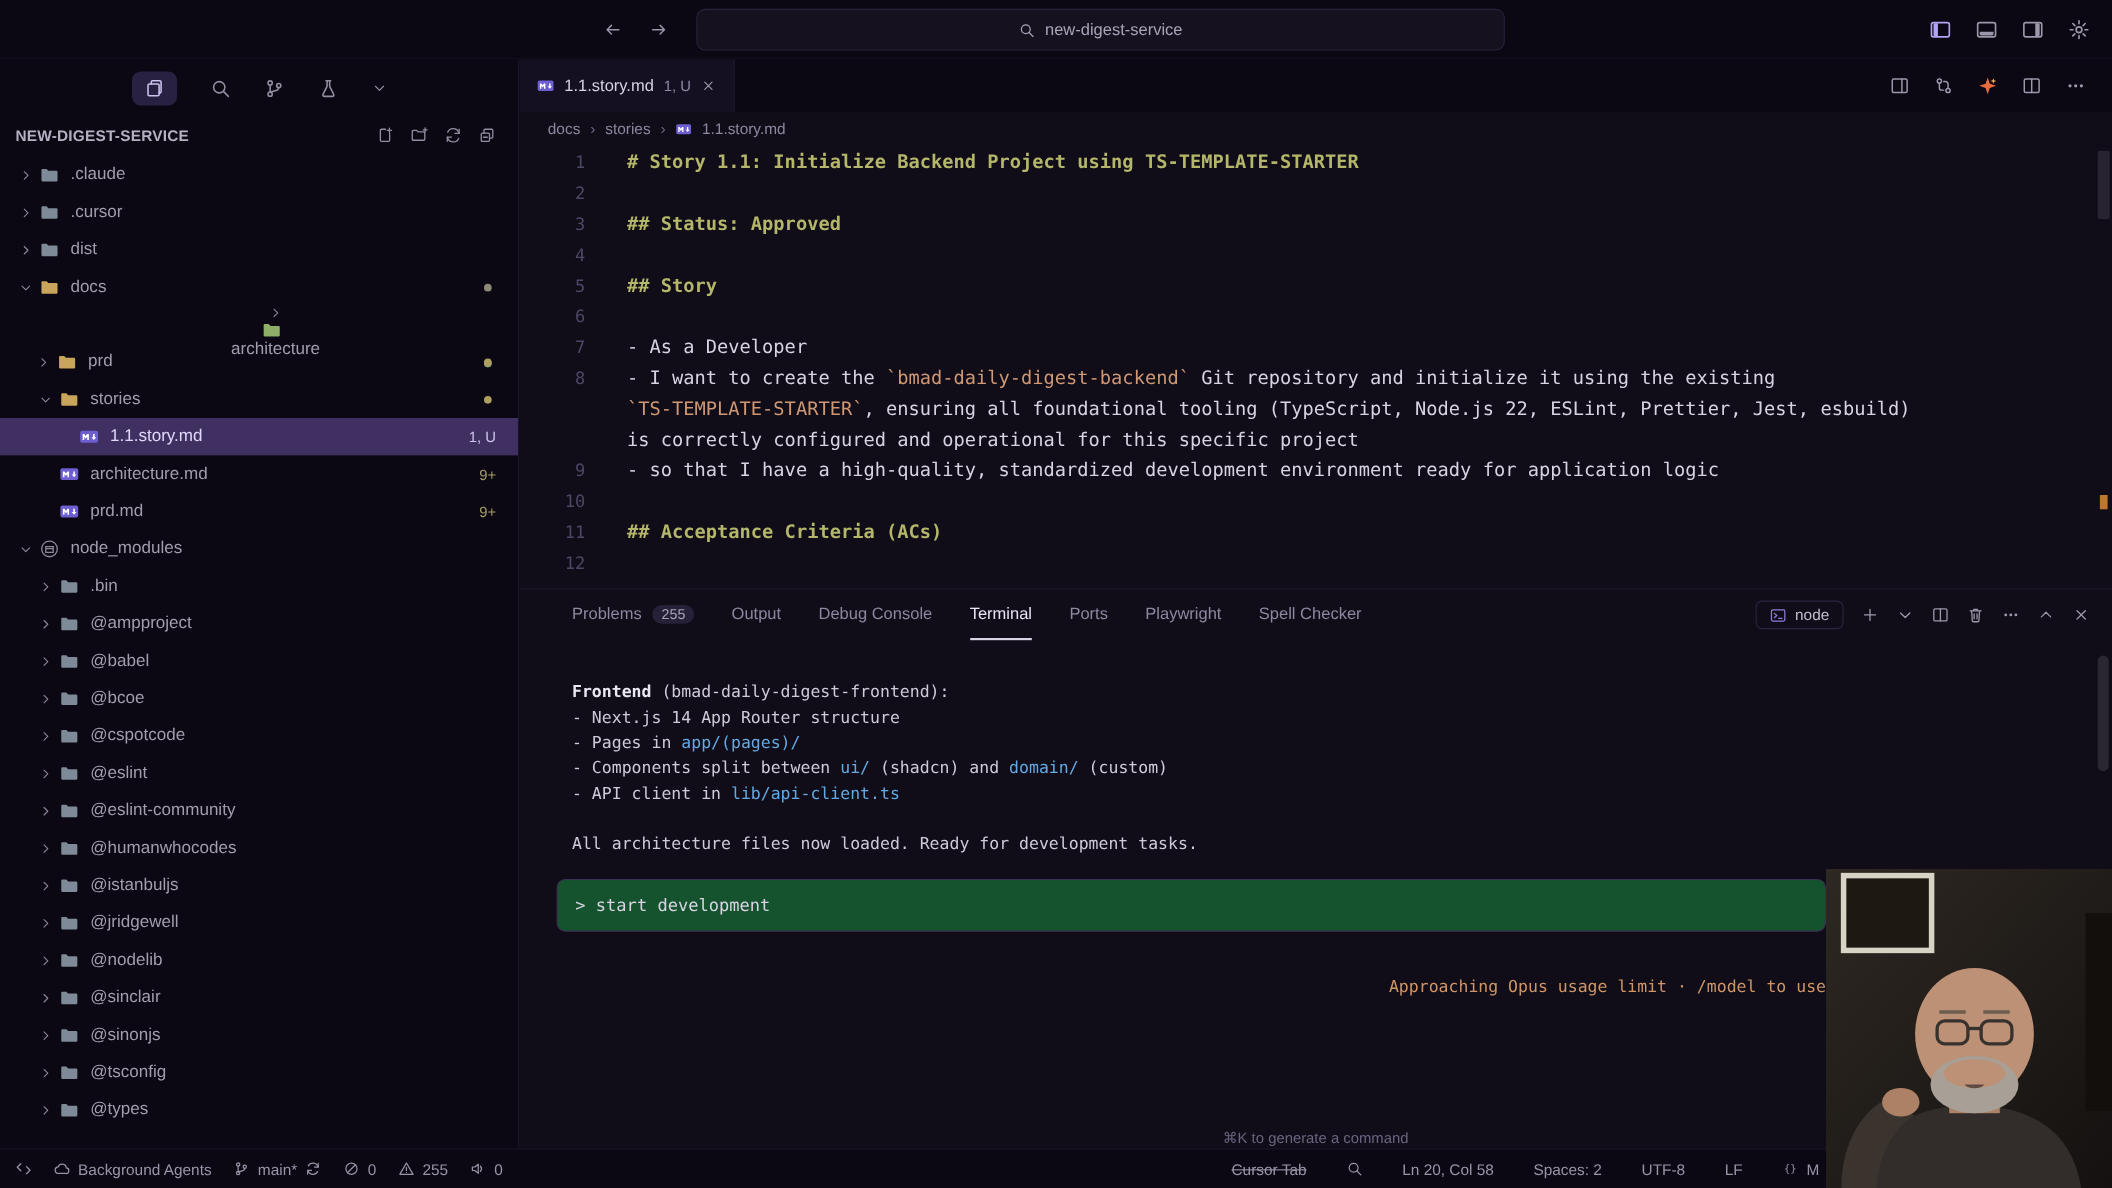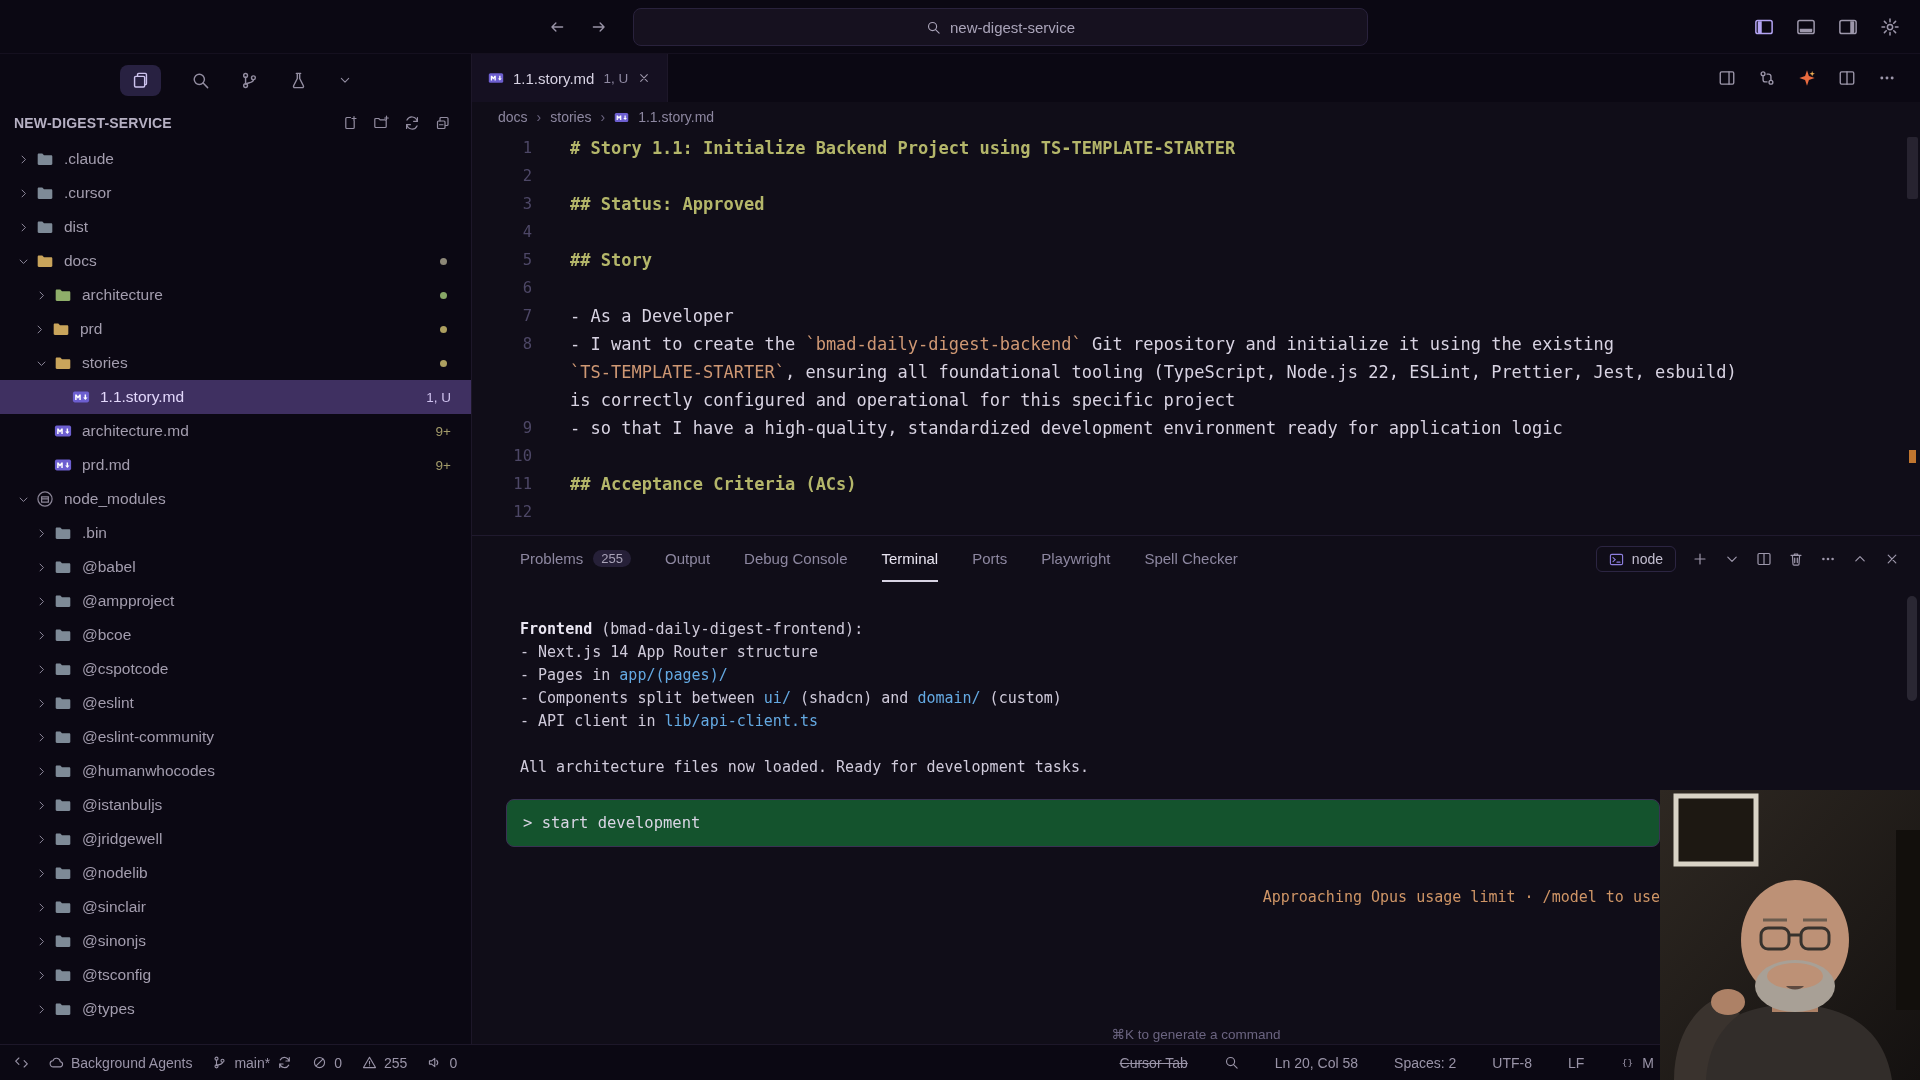--- a/index.html
+++ b/index.html
@@ -256,21 +256,21 @@
             </svg>
           </span>
           <span class="icon t-ico">
             <svg viewBox="0 0 16 16" width="1em" height="1em">
               <path d="M1.5 4.2c0-.6.45-1 1-1h3.1l1.5 1.5h6.4c.55 0 1 .45 1 1v6.6c0 .55-.45 1-1 1h-11c-.55 0-1-.45-1-1z" fill="#c9a45b"></path>
             </svg>
           </span>
           <span class="t-label">docs</span>
           <span class="t-dot" style="background: rgb(141, 136, 120);"></span>
         </div>
-        <div class="tree-row" style="padding-left: 30px;">
+        <div class="tree-row" style="padding-left: 30px; flex-direction: column;">
           <span class="icon chev">
             <svg viewBox="0 0 16 16" width="1em" height="1em" fill="none" stroke="currentColor" stroke-width="1.2" stroke-linecap="round" stroke-linejoin="round">
               <path d="M6.2 3.8L10.4 8l-4.2 4.2"></path>
             </svg>
           </span>
           <span class="icon t-ico">
             <svg viewBox="0 0 16 16" width="1em" height="1em">
               <path d="M1.5 4.2c0-.6.45-1 1-1h3.1l1.5 1.5h6.4c.55 0 1 .45 1 1v6.6c0 .55-.45 1-1 1h-11c-.55 0-1-.45-1-1z" fill="#8fae6a"></path>
             </svg>
           </span>
@@ -372,34 +372,34 @@
           <span class="icon chev">
             <svg viewBox="0 0 16 16" width="1em" height="1em" fill="none" stroke="currentColor" stroke-width="1.2" stroke-linecap="round" stroke-linejoin="round">
               <path d="M6.2 3.8L10.4 8l-4.2 4.2"></path>
             </svg>
           </span>
           <span class="icon t-ico">
             <svg viewBox="0 0 16 16" width="1em" height="1em">
               <path d="M1.5 4.2c0-.6.45-1 1-1h3.1l1.5 1.5h6.4c.55 0 1 .45 1 1v6.6c0 .55-.45 1-1 1h-11c-.55 0-1-.45-1-1z" fill="#7e8a97"></path>
             </svg>
           </span>
+          <span class="t-label">@ampproject</span>
+        </div>
+        <div class="tree-row" style="padding-left: 30px;">
+          <span class="icon chev">
+            <svg viewBox="0 0 16 16" width="1em" height="1em" fill="none" stroke="currentColor" stroke-width="1.2" stroke-linecap="round" stroke-linejoin="round">
+              <path d="M6.2 3.8L10.4 8l-4.2 4.2"></path>
+            </svg>
+          </span>
+          <span class="icon t-ico">
+            <svg viewBox="0 0 16 16" width="1em" height="1em">
+              <path d="M1.5 4.2c0-.6.45-1 1-1h3.1l1.5 1.5h6.4c.55 0 1 .45 1 1v6.6c0 .55-.45 1-1 1h-11c-.55 0-1-.45-1-1z" fill="#7e8a97"></path>
+            </svg>
+          </span>
           <span class="t-label">@babel</span>
-        </div>
-        <div class="tree-row" style="padding-left: 30px;">
-          <span class="icon chev">
-            <svg viewBox="0 0 16 16" width="1em" height="1em" fill="none" stroke="currentColor" stroke-width="1.2" stroke-linecap="round" stroke-linejoin="round">
-              <path d="M6.2 3.8L10.4 8l-4.2 4.2"></path>
-            </svg>
-          </span>
-          <span class="icon t-ico">
-            <svg viewBox="0 0 16 16" width="1em" height="1em">
-              <path d="M1.5 4.2c0-.6.45-1 1-1h3.1l1.5 1.5h6.4c.55 0 1 .45 1 1v6.6c0 .55-.45 1-1 1h-11c-.55 0-1-.45-1-1z" fill="#7e8a97"></path>
-            </svg>
-          </span>
-          <span class="t-label">@ampproject</span>
         </div>
         <div class="tree-row" style="padding-left: 30px;">
           <span class="icon chev">
             <svg viewBox="0 0 16 16" width="1em" height="1em" fill="none" stroke="currentColor" stroke-width="1.2" stroke-linecap="round" stroke-linejoin="round">
               <path d="M6.2 3.8L10.4 8l-4.2 4.2"></path>
             </svg>
           </span>
           <span class="icon t-ico">
             <svg viewBox="0 0 16 16" width="1em" height="1em">
               <path d="M1.5 4.2c0-.6.45-1 1-1h3.1l1.5 1.5h6.4c.55 0 1 .45 1 1v6.6c0 .55-.45 1-1 1h-11c-.55 0-1-.45-1-1z" fill="#7e8a97"></path>

